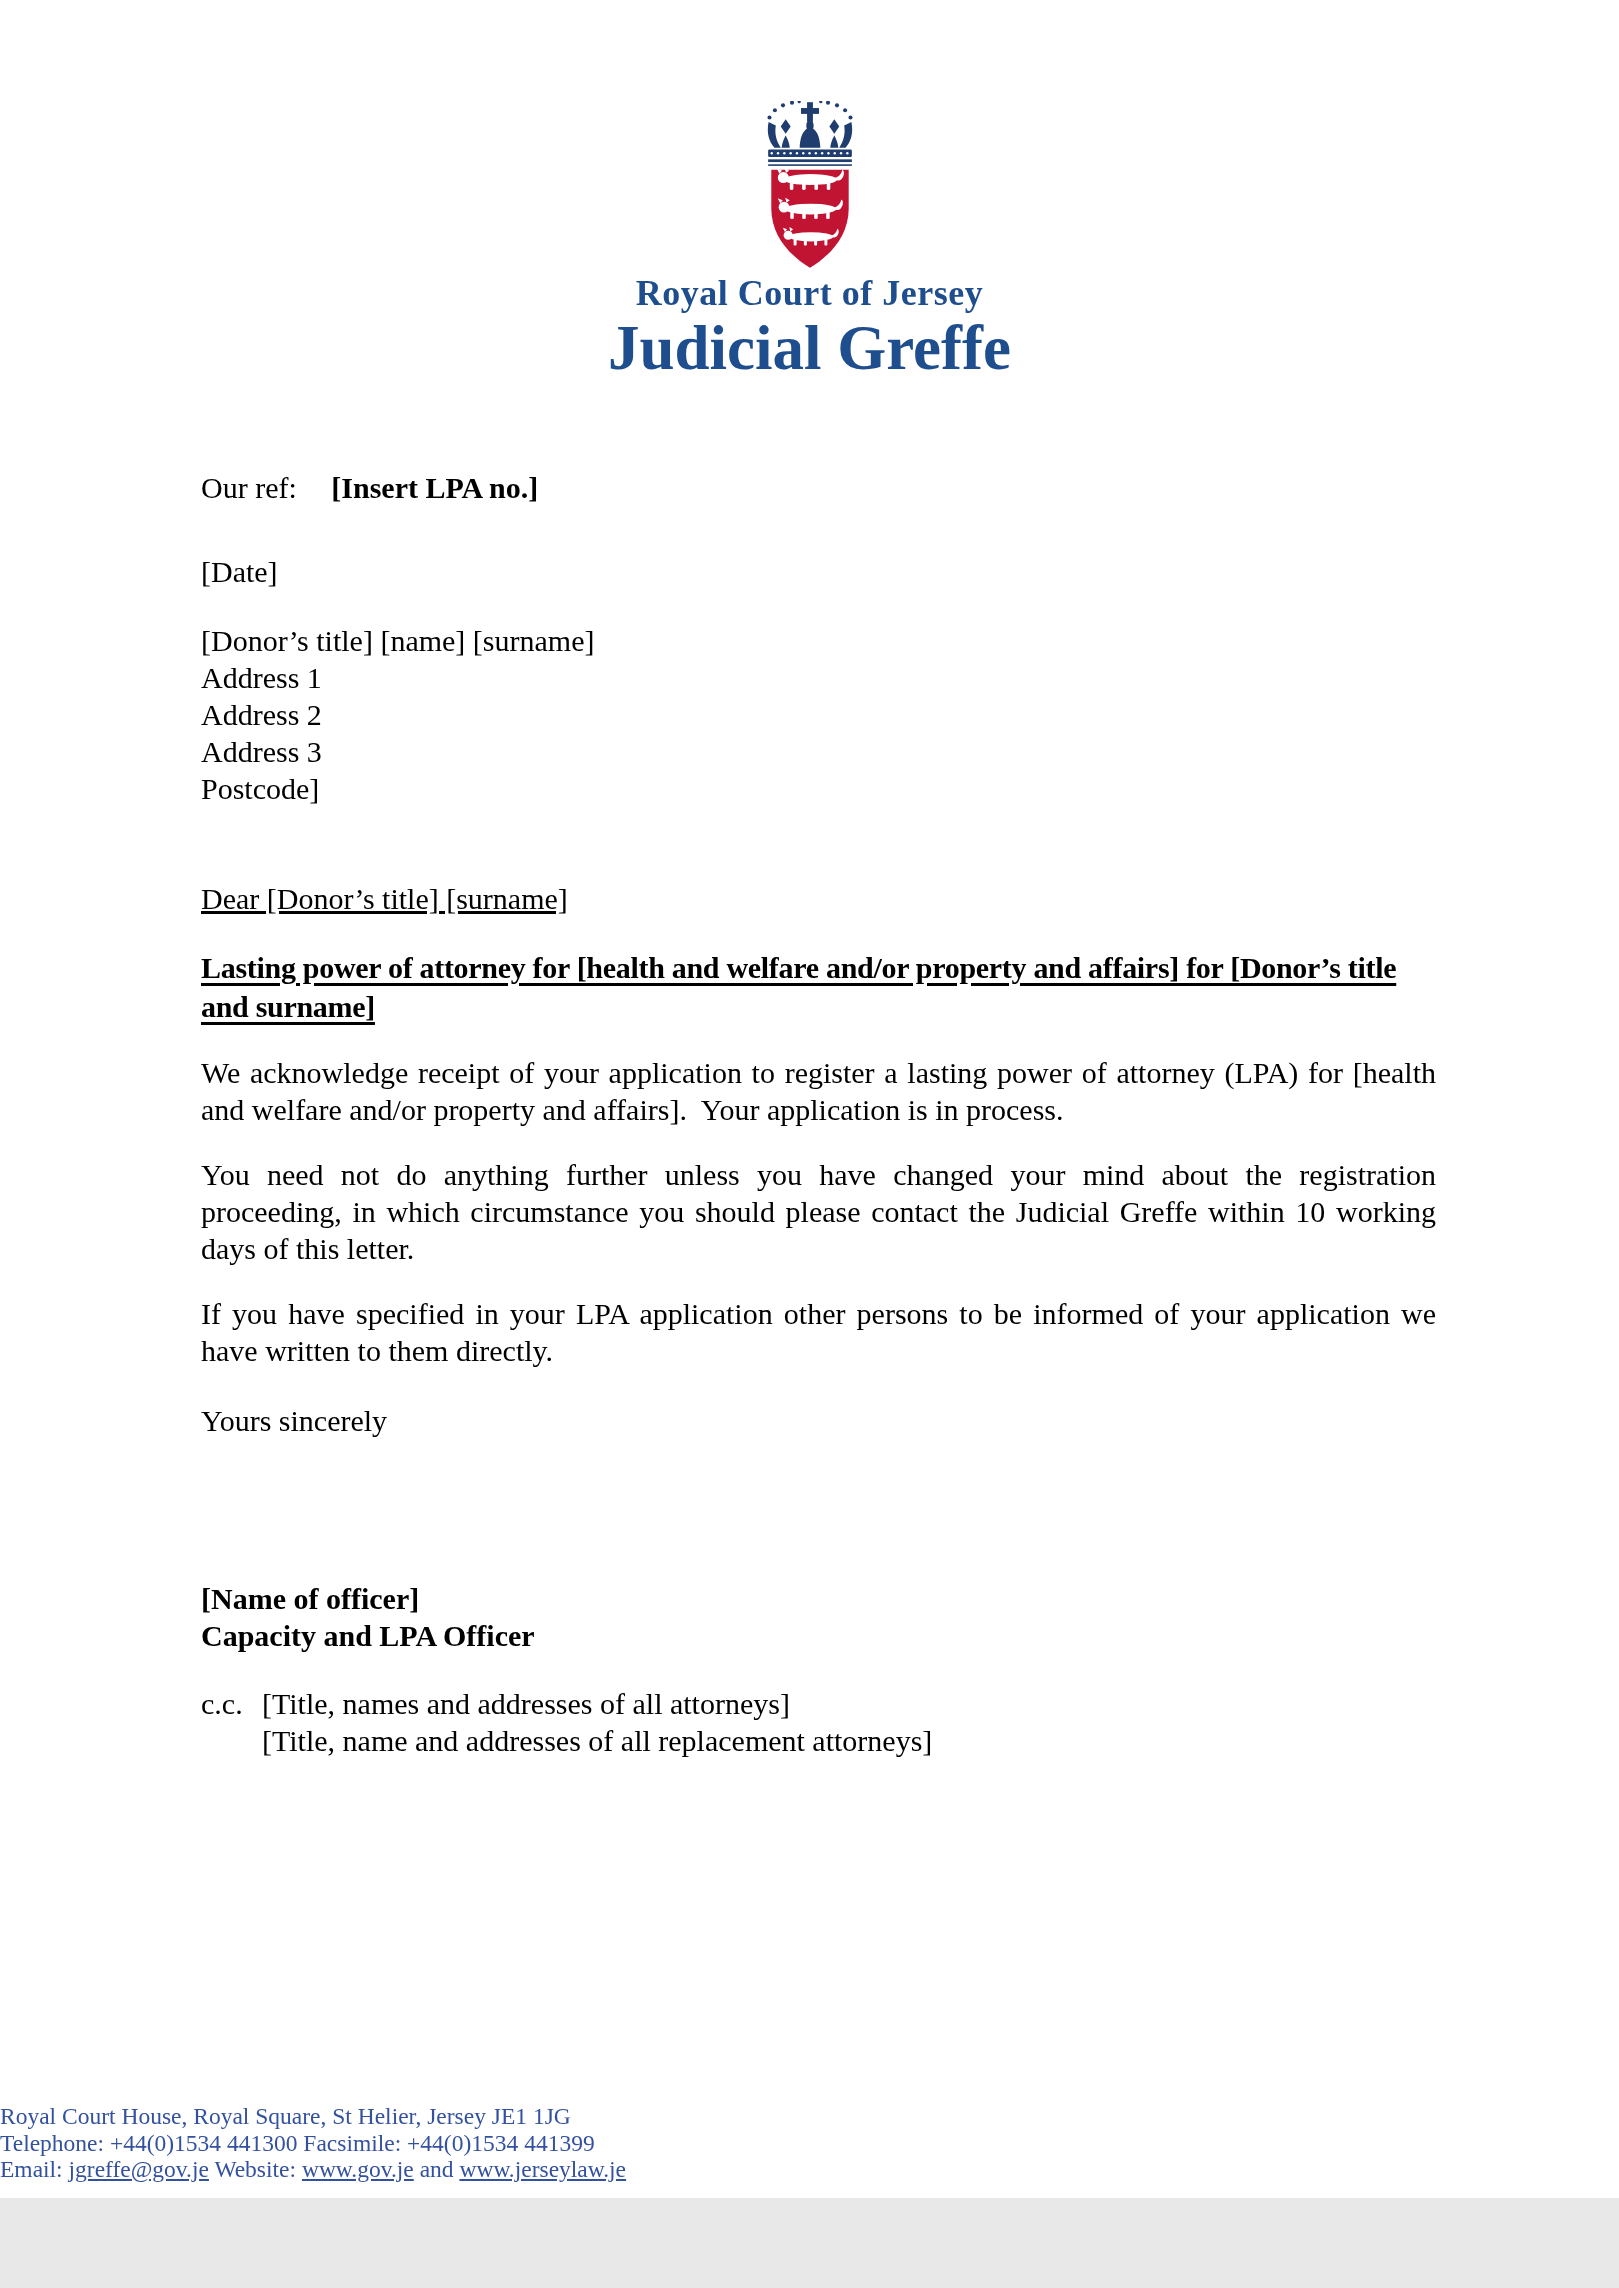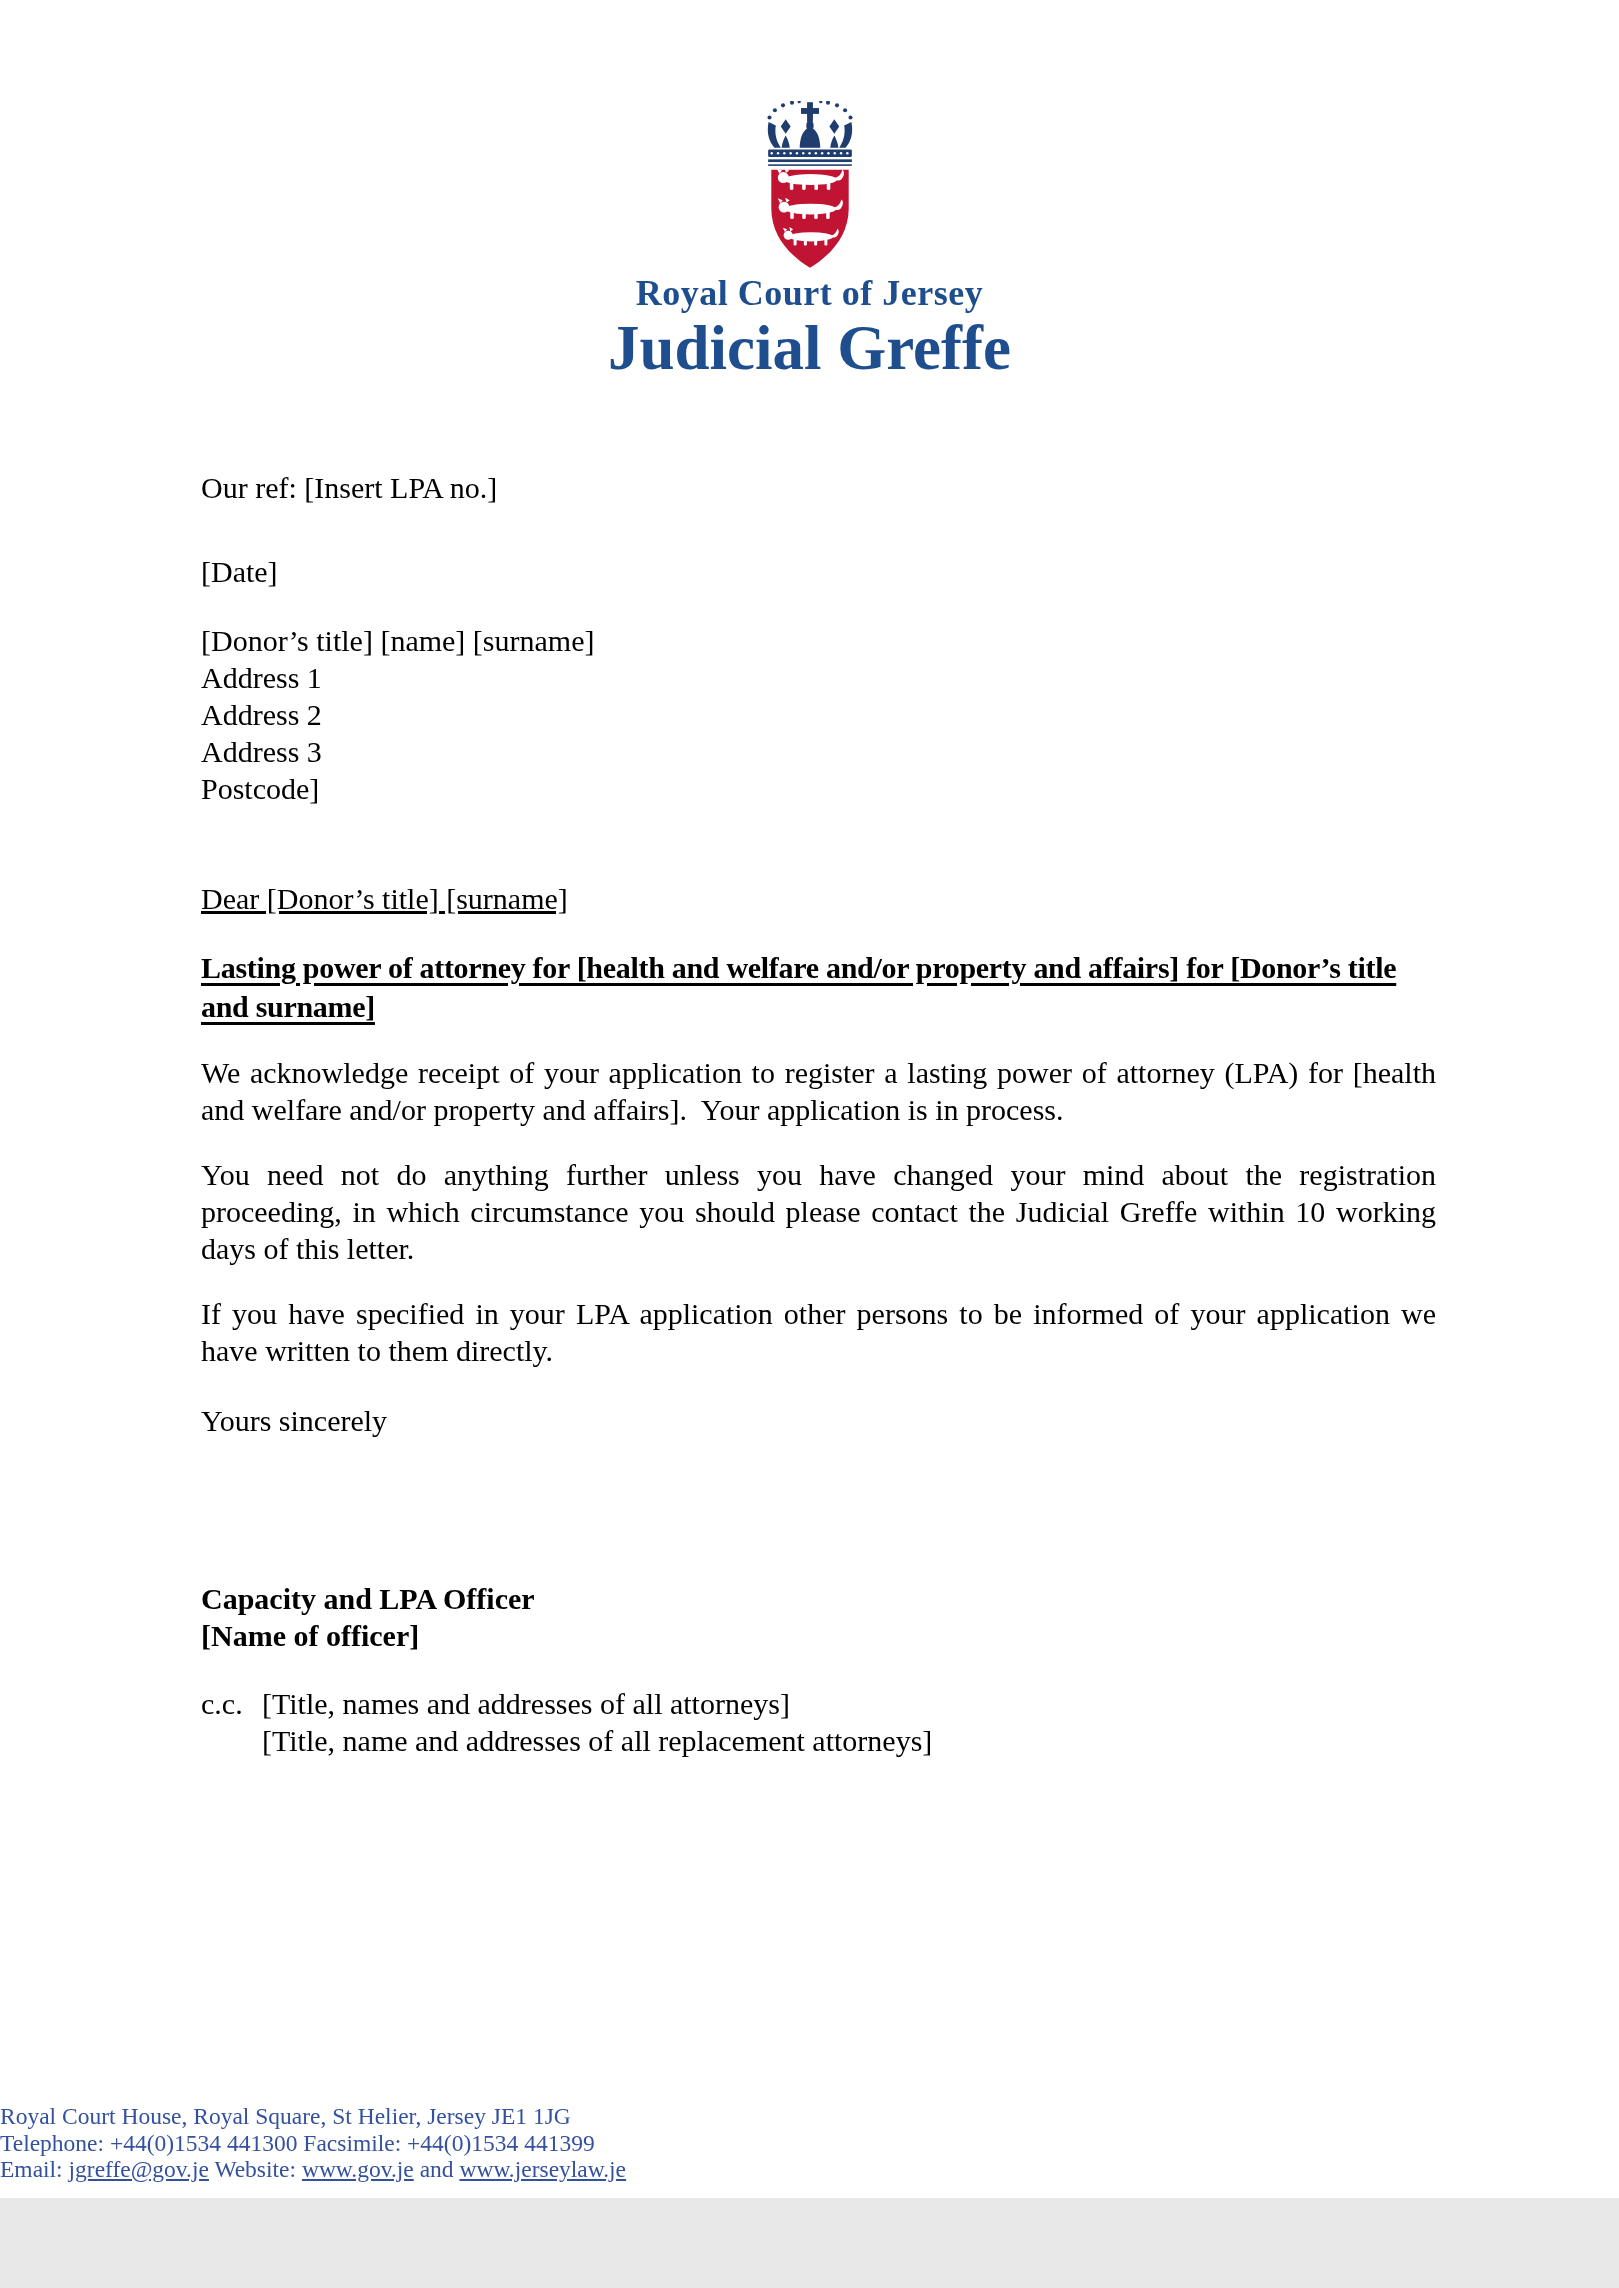--- a/index.html
+++ b/index.html
@@ -32,21 +32,21 @@
   .brand-greffe{
     color:var(--brand-blue);
     font-size:63px;font-weight:700;line-height:1.08;letter-spacing:0;
   }
   
   .letter{
     position:absolute;top:469px;left:201px;width:1235px;
     font-size:30px;line-height:37px;
   }
   .ref-line{white-space:nowrap;}
-  .ref-value{margin-left:0;}
+  .ref-value{margin-left:27px;font-weight:bold;}
   .date-line{margin-top:47px;}
   .recipient{margin-top:32px;}
   .salutation{margin-top:73px;text-decoration:underline;}
   .subject{
     margin-top:31px;
     font-weight:bold;
     line-height:39px;
     text-decoration:underline;
     text-decoration-thickness:2.9px;
     text-underline-offset:4.9px;
@@ -181,22 +181,22 @@
 
     <div class="subject">Lasting power of attorney for [health and welfare and/or property and affairs] for [Donor’s title and surname]</div>
 
     <div class="para">We acknowledge receipt of your application to register a lasting power of attorney (LPA) for [health and welfare and/or property and affairs].&nbsp; Your application is in process.</div>
     <div class="para">You need not do anything further unless you have changed your mind about the registration proceeding, in which circumstance you should please contact the Judicial Greffe within 10 working days of this letter.</div>
     <div class="para">If you have specified in your LPA application other persons to be informed of your application we have written to them directly.</div>
 
     <div class="closing">Yours sincerely</div>
 
     <div class="signature">
+      <div>[Name of officer]</div>
       <div>Capacity and LPA Officer</div>
-      <div>[Name of officer]</div>
     </div>
 
     <div class="cc">
       <div class="cc-label">c.c.</div>
       <div class="cc-lines">
         <div>[Title, names and addresses of all attorneys]</div>
         <div>[Title, name and addresses of all replacement attorneys]</div>
       </div>
     </div>
 

